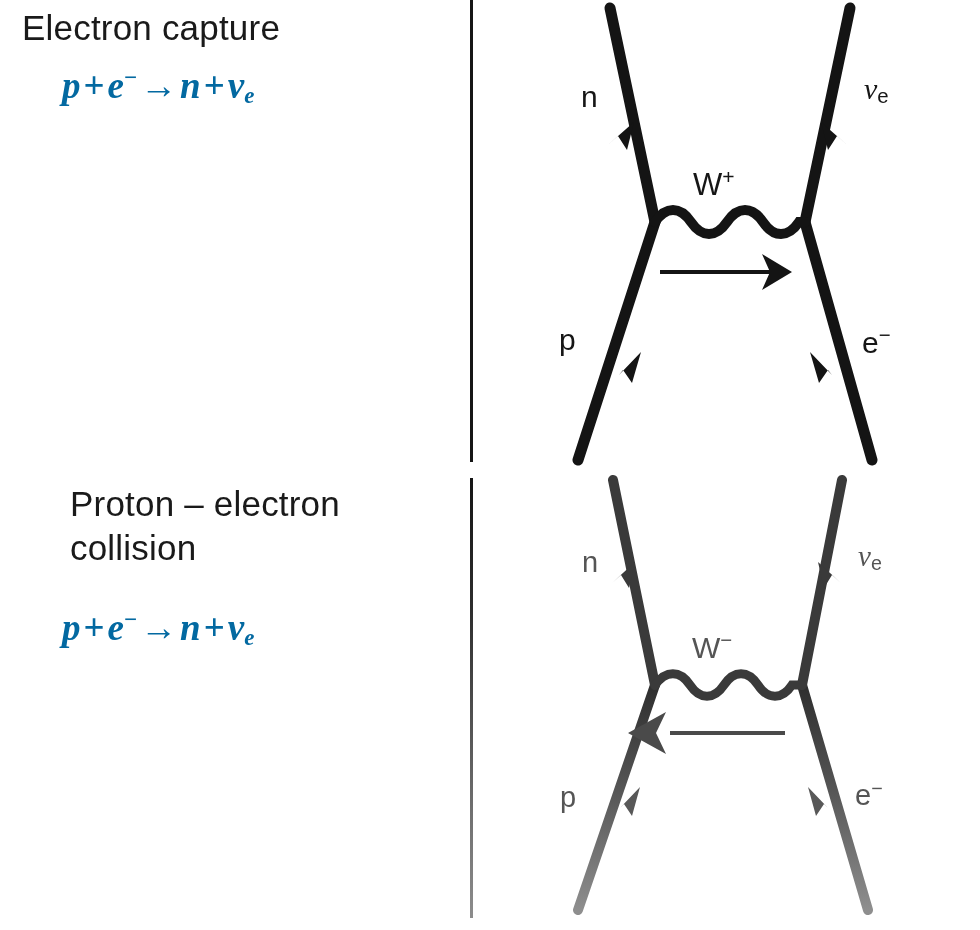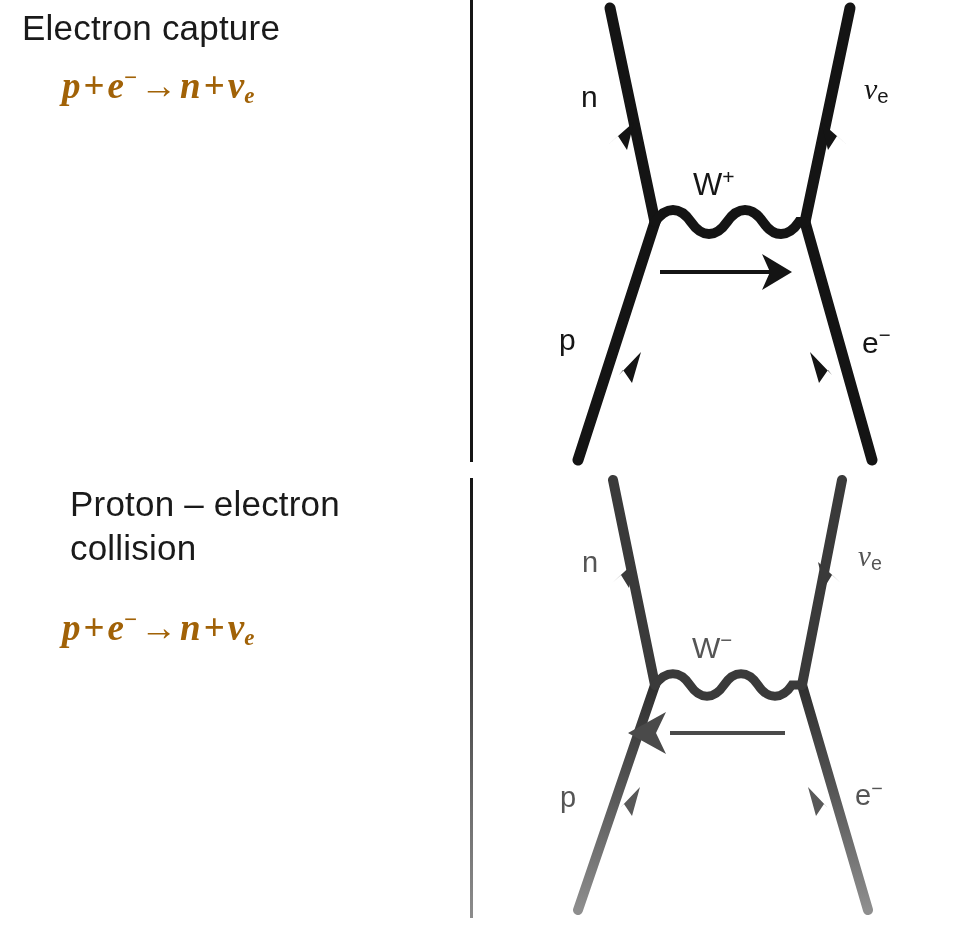--- a/index.html
+++ b/index.html
@@ -64,21 +64,21 @@
     white-space: pre-line;
   }
   .equation {
     position: absolute;
     left: 62px;
     font-family: "Liberation Serif", serif;
     font-style: italic;
     font-weight: 700;
     font-size: 37px;
     line-height: 44px;
-    color: #a16207;
+    color: #0369a1;
     white-space: nowrap;
   }
   .equation .op {
     font-style: normal;
     font-weight: 700;
     padding: 0 3px;
   }
   .equation sup {
     font-size: 0.62em;
     vertical-align: 0.56em;

